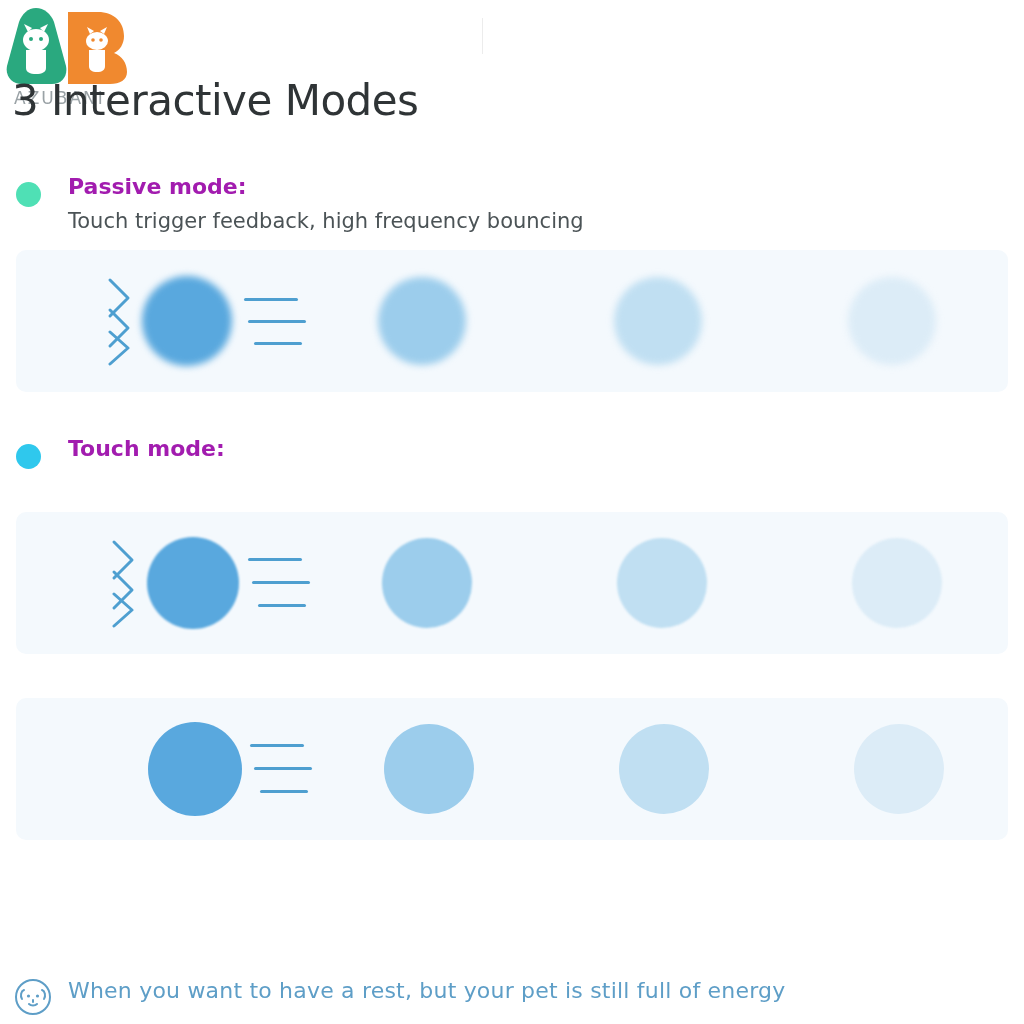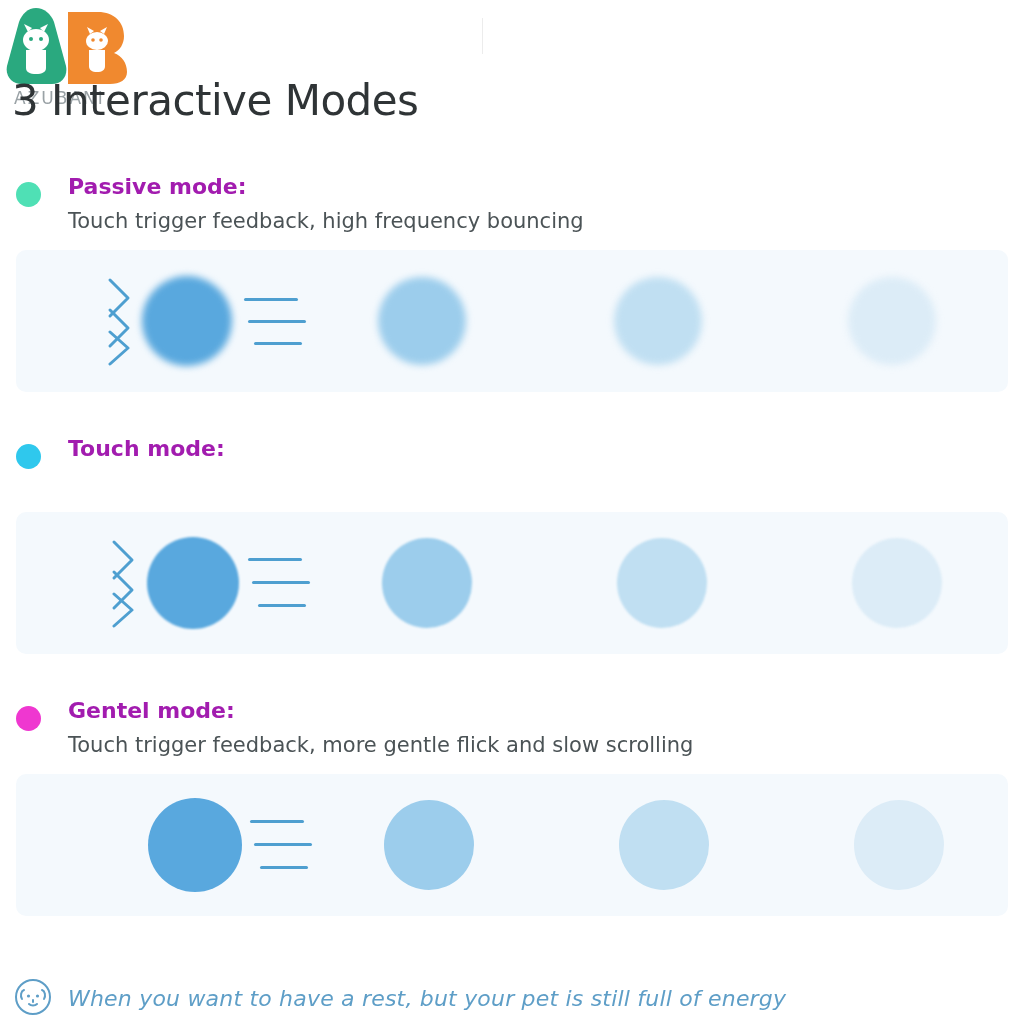--- a/index.html
+++ b/index.html
@@ -155,24 +155,22 @@
     left: 14px;
     top: 8px;
     width: 38px;
     height: 38px;
   }
   .footer .note {
     position: absolute;
     left: 68px;
     top: 8px;
     font-size: 22px;
-    font-style: italic;
     color: #5e9ec7;
     letter-spacing: 0.2px;
-    margin-top: 8px;
   }
 </style>
 </head>
 <body>
 
 <div class="logo-wrap">
   <div class="logo-mark">
     <svg width="125" height="80" viewBox="0 0 125 80" xmlns="http://www.w3.org/2000/svg">
 
       <path d="M30 2 C22 2 16 8 13 16 L1 60 C-1 70 6 78 16 78 L46 78 C56 78 62 70 60 60 L48 16 C45 8 38 2 30 2 Z" fill="#2aa97f"></path>
@@ -253,25 +251,20 @@
       <i style="left:4px;top:33px;width:58px"></i>
       <i style="left:10px;top:56px;width:48px"></i>
     </div>
     <div class="ball b2 soft" style="left:366px;width:90px;height:90px"></div>
     <div class="ball b3 soft" style="left:601px;width:90px;height:90px"></div>
     <div class="ball b4 soft" style="left:836px;width:90px;height:90px"></div>
   </div>
 </div>
 
 <div class="section" style="top:698px">
-  <div class="sec-head">
-    <div class="dot" style="background:#ef37d0"></div>
-    <div class="sec-title">Gentel mode:</div>
-    <div class="sec-sub">Touch trigger feedback, more gentle flick and slow scrolling</div>
-  </div>
   <div class="strip">
     <div class="ball b1" style="left:132px;width:94px;height:94px"></div>
     <div class="lines" style="left:234px">
       <i style="left:0;top:10px;width:54px"></i>
       <i style="left:4px;top:33px;width:58px"></i>
       <i style="left:10px;top:56px;width:48px"></i>
     </div>
     <div class="ball b2" style="left:368px;width:90px;height:90px"></div>
     <div class="ball b3" style="left:603px;width:90px;height:90px"></div>
     <div class="ball b4" style="left:838px;width:90px;height:90px"></div>

